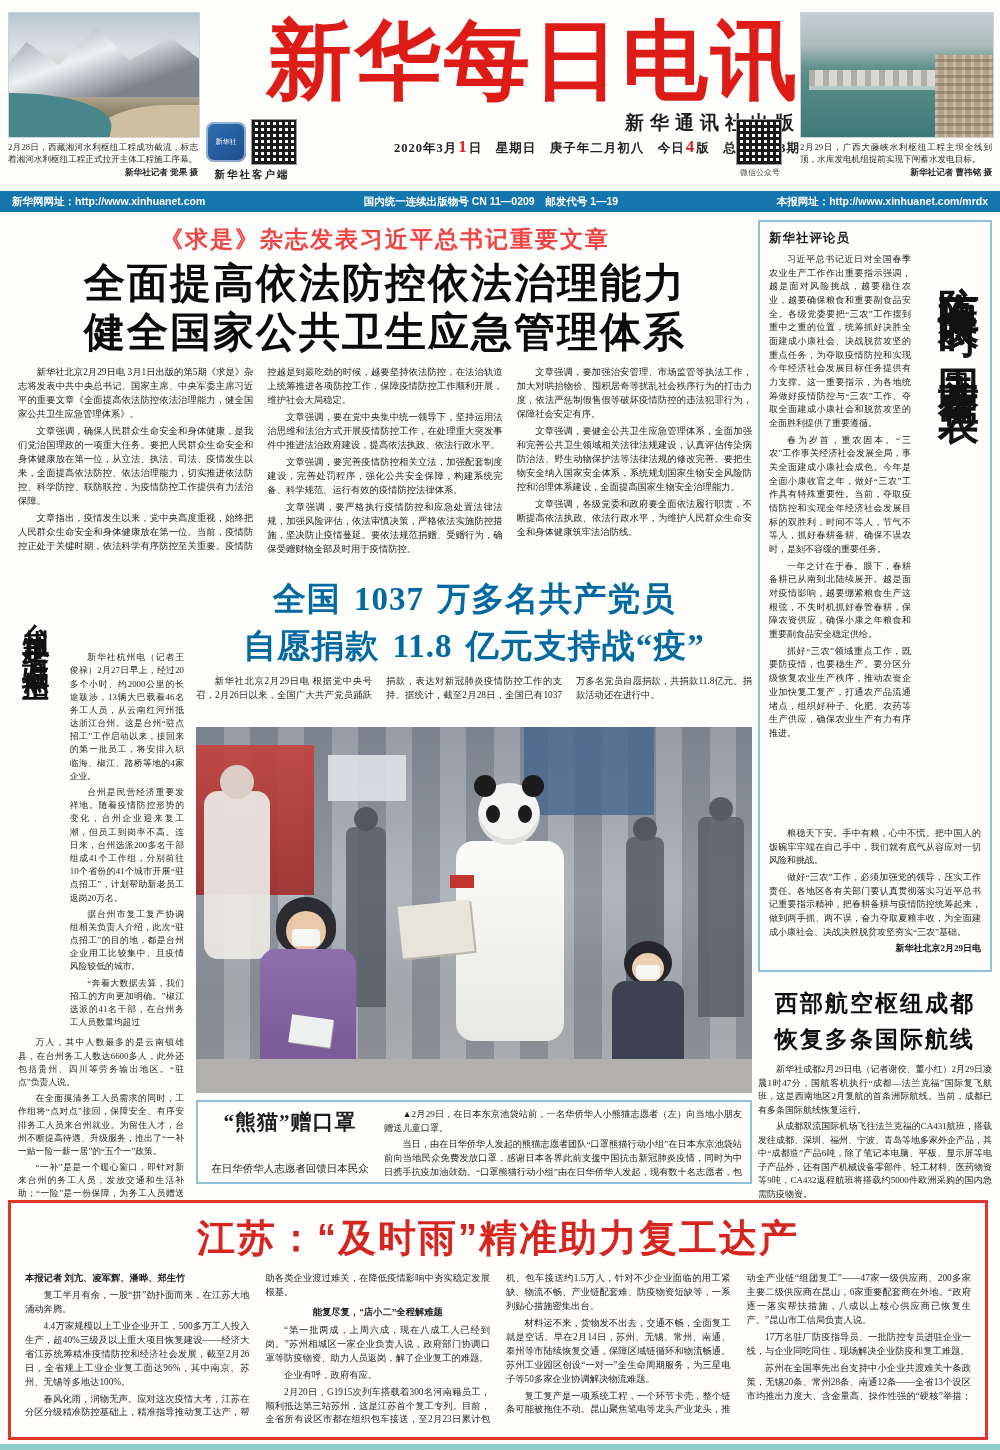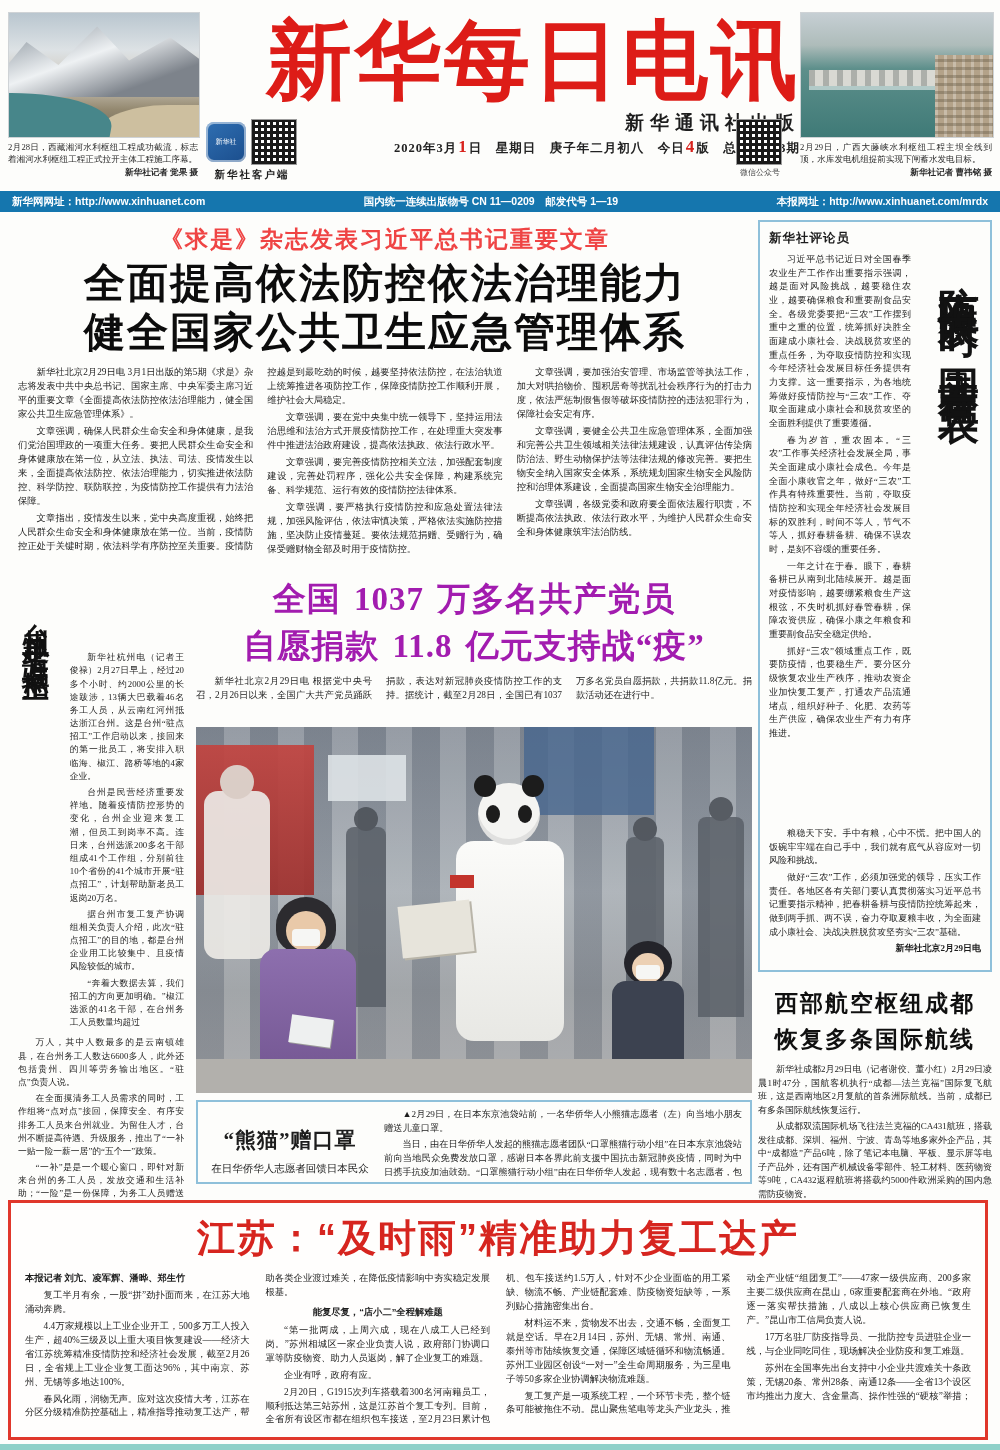--- a/index.html
+++ b/index.html
@@ -84,21 +84,21 @@
   
   .taizhou { width:166px; height:628px; overflow:hidden; }
   .tz-top { display:flex; gap:18px;align-items:flex-end; }
   .tz-vhead { writing-mode:vertical-rl; text-orientation:upright; font-size:27px; font-weight:900;
     letter-spacing:6px; line-height:1.25; height:430px; color:#111; padding-top:26px; }
   .tz-side { flex:1; font-size:8.8px; line-height:1.5; }
   .tz-rest { margin-top:4px; font-size:8.8px; line-height:1.5; }
 
   
   .center-col { width:556px; }
-  .don-head { text-align:center; color:#a21caf; font-weight:900; font-size:33px;
+  .don-head { text-align:center; color:#0369a1; font-weight:900; font-size:33px;
     line-height:1.4; letter-spacing:1px; word-spacing:4px; }
   .don-body { margin-top:6px; height:44px; overflow:hidden;
     column-count:3; column-gap:14px; font-size:9.3px; line-height:1.5; }
 
   .photo-main { position:relative; width:556px; height:366px; margin-top:8px; overflow:hidden;
     background:linear-gradient(180deg,#8e959e 0%,#aab0b6 45%,#9b9fa3 72%,#a8a9ab 100%); }
   .bg-strips { position:absolute; inset:0;
     background:repeating-linear-gradient(90deg,rgba(55,65,82,.22) 0 28px,rgba(255,255,255,.07) 28px 54px); }
   .storefront-red { position:absolute; left:0; top:18px; width:118px; height:150px;
     background:linear-gradient(#c24440,#9e2f2c); opacity:.92; }
@@ -142,21 +142,21 @@
     background:#f6f6f4; }
   .c-coat { position:absolute; left:10px; top:40px; width:72px; height:112px; border-radius:14px 14px 0 0;
     background:#3c4250; }
   .volunteer2 { position:absolute; left:8px; top:64px; width:66px; height:168px; border-radius:14px;
     background:#eceae6; opacity:.92; }
   .v2-head { position:absolute; left:16px; top:-26px; width:34px; height:34px; border-radius:50%;
     background:#ded9d2; }
 
   .caption-box { margin-top:7px; border:2px solid #8fc0da; height:84px; display:flex;
     padding:6px 8px; box-sizing:border-box; gap:10px; }
-  .cap-left { width:168px; text-align:center; display:flex; flex-direction:column; justify-content:flex-end;font-family:Liberation Serif, serif; }
+  .cap-left { width:168px; text-align:center; display:flex; flex-direction:column; justify-content:space-between;font-family:Liberation Serif, serif; }
   .cap-title { font-size:21px; font-weight:900; letter-spacing:1px; }
   .cap-sub { font-size:10.5px; margin-top:8px; }
   .cap-right { flex:1; font-size:9.2px; line-height:1.5; overflow:hidden; }
 
   
   .rail { position:absolute; left:758px; top:220px; width:234px; }
   .edit-box { border:2px solid #8fc0da; padding:8px 9px; height:752px; box-sizing:border-box;
     overflow:hidden; }
   .edit-label { font-size:12.5px; font-weight:bold; letter-spacing:1px; margin-bottom:6px; }
   .edit-row { display:flex; gap:6px; height:568px; overflow:hidden; }

